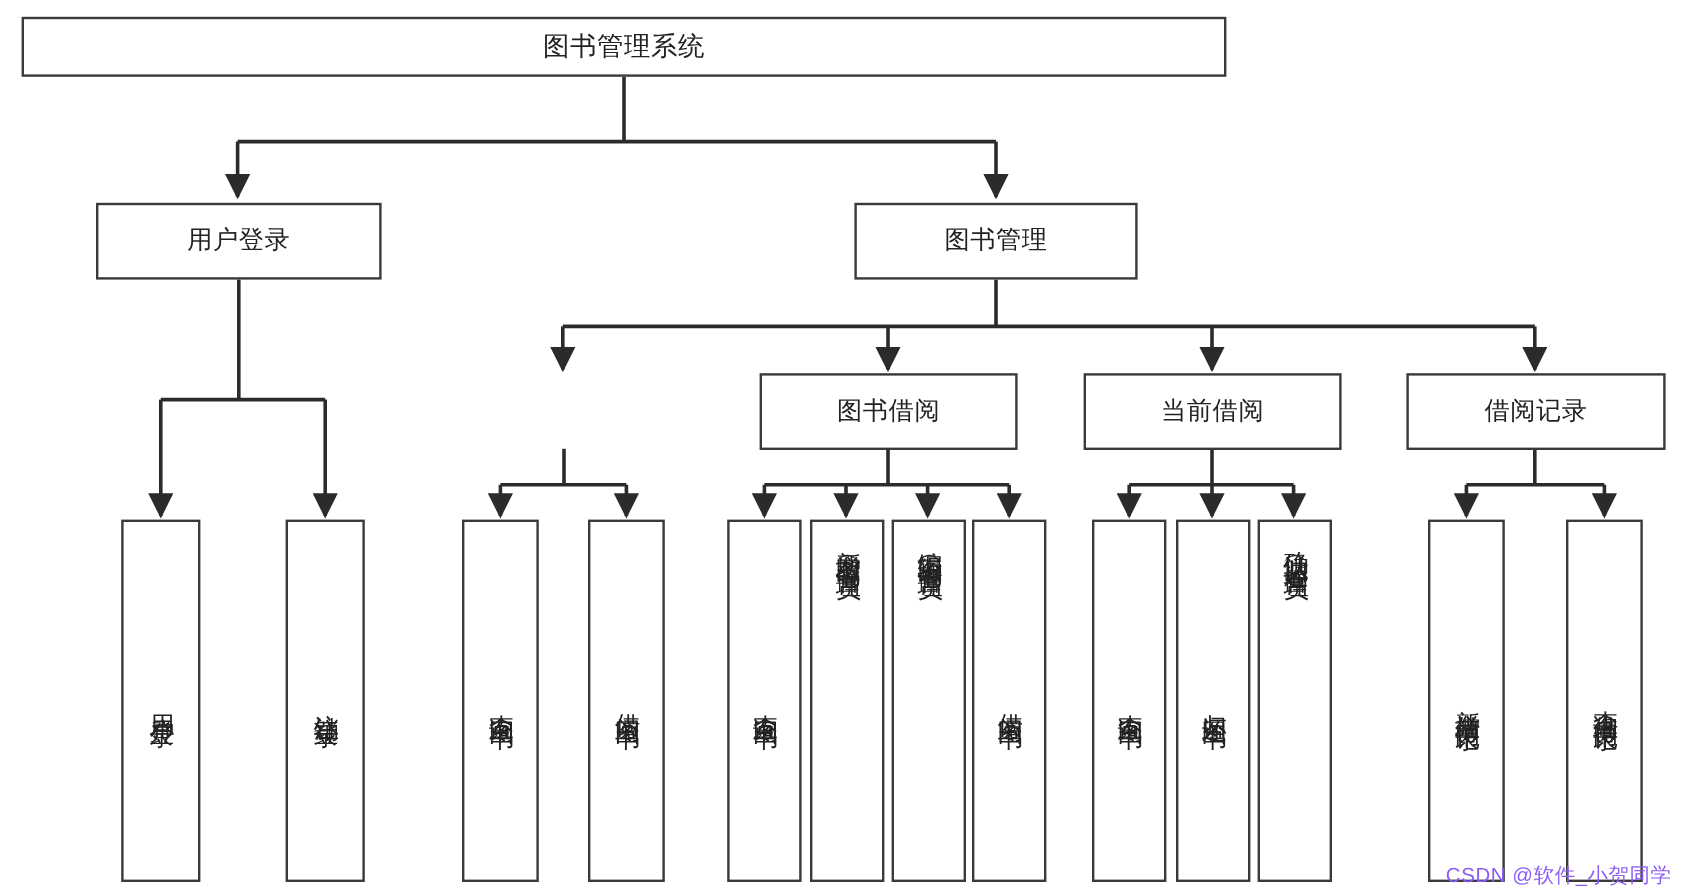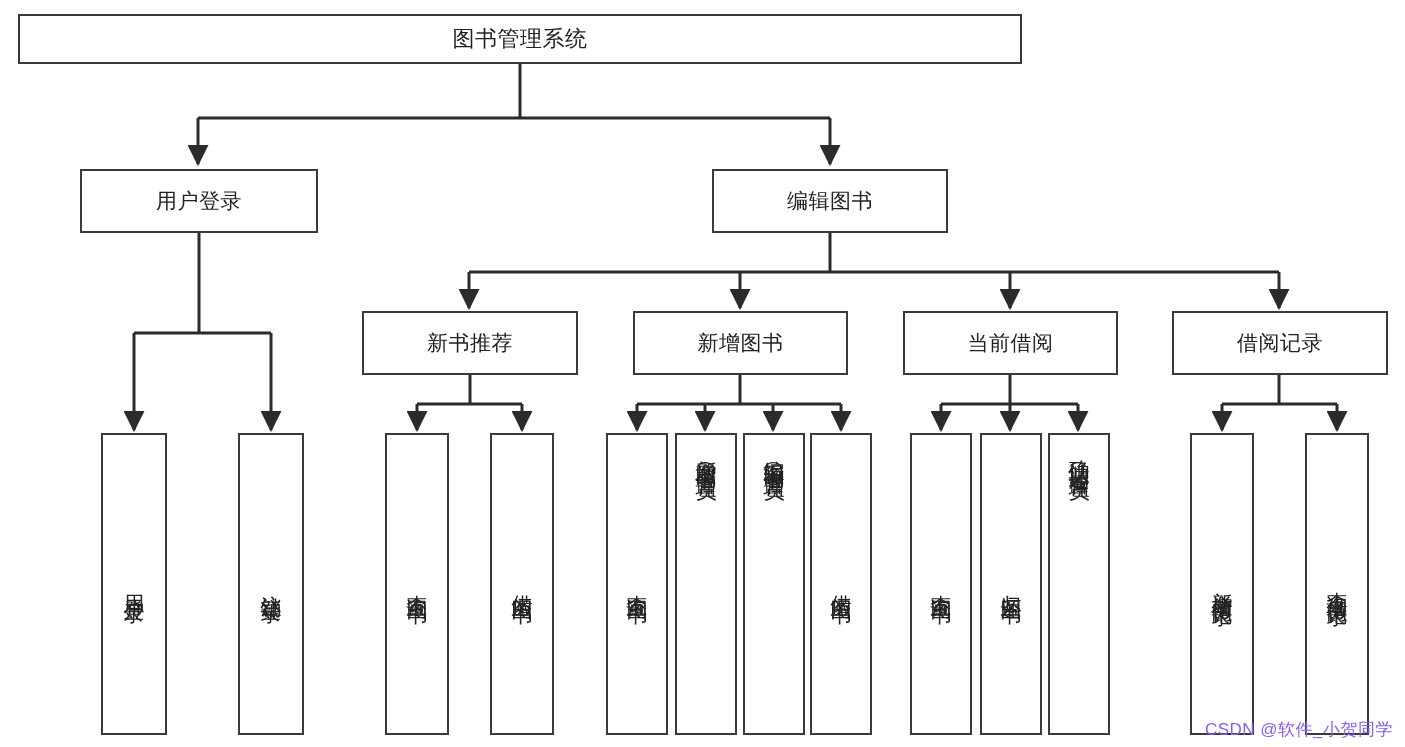--- a/index.html
+++ b/index.html
@@ -135,28 +135,25 @@
   </svg>
 
   <div class="node horiz root" style="left:18px; top:14px; width:1004px; height:50px;">
     <span class="label">图书管理系统</span>
   </div>
 
   <div class="node horiz" style="left:80px; top:169px; width:238px; height:64px;">
     <span class="label">用户登录</span>
   </div>
   <div class="node horiz" style="left:712px; top:169px; width:236px; height:64px;">
-    <span class="label">编辑图书</span>
-  </div>
-
-  <div class="node horiz" style="left:362px; top:311px; width:216px; height:64px;">
-    <span class="label">新书推荐</span>
-  </div>
+    <span class="label">图书管理</span>
+  </div>
+
   <div class="node horiz" style="left:633px; top:311px; width:215px; height:64px;">
-    <span class="label">新增图书</span>
+    <span class="label">图书借阅</span>
   </div>
   <div class="node horiz" style="left:1172px; top:311px; width:216px; height:64px;">
     <span class="label">借阅记录</span>
   </div>
   <div class="node horiz" style="left:903px; top:311px; width:215px; height:64px;">
     <span class="label">当前借阅</span>
   </div>
 
   <div class="node vert short" style="left:101px; top:433px; width:66px; height:302px;">
     <span class="label">用户登录</span>

